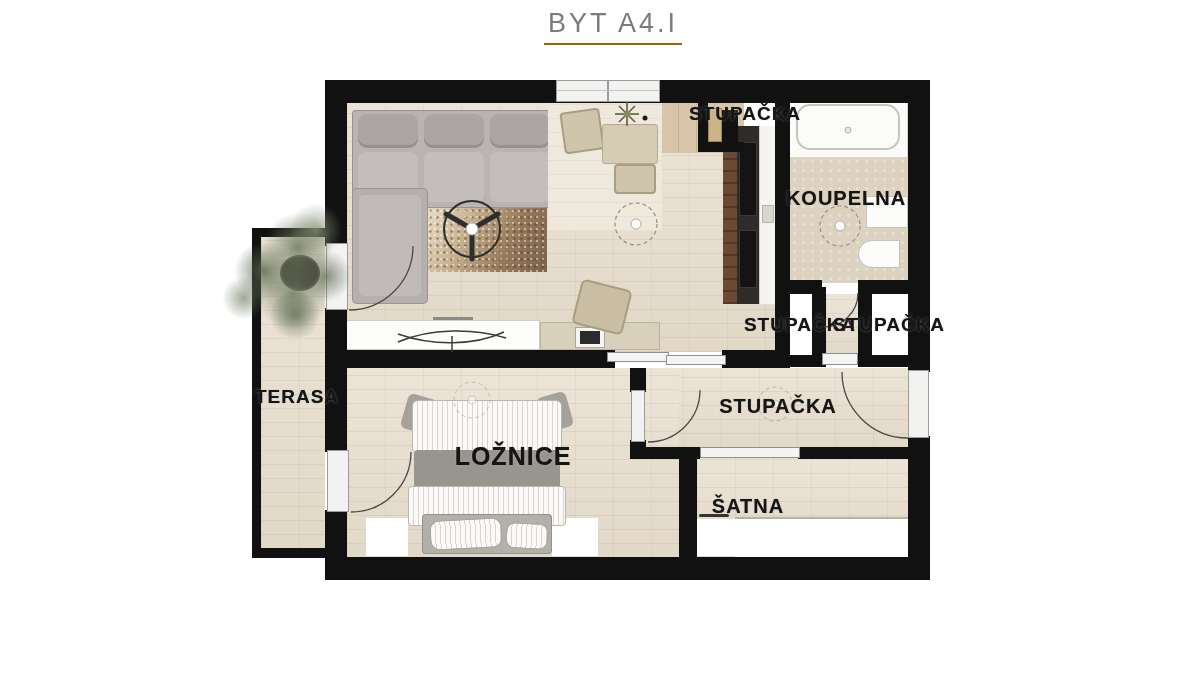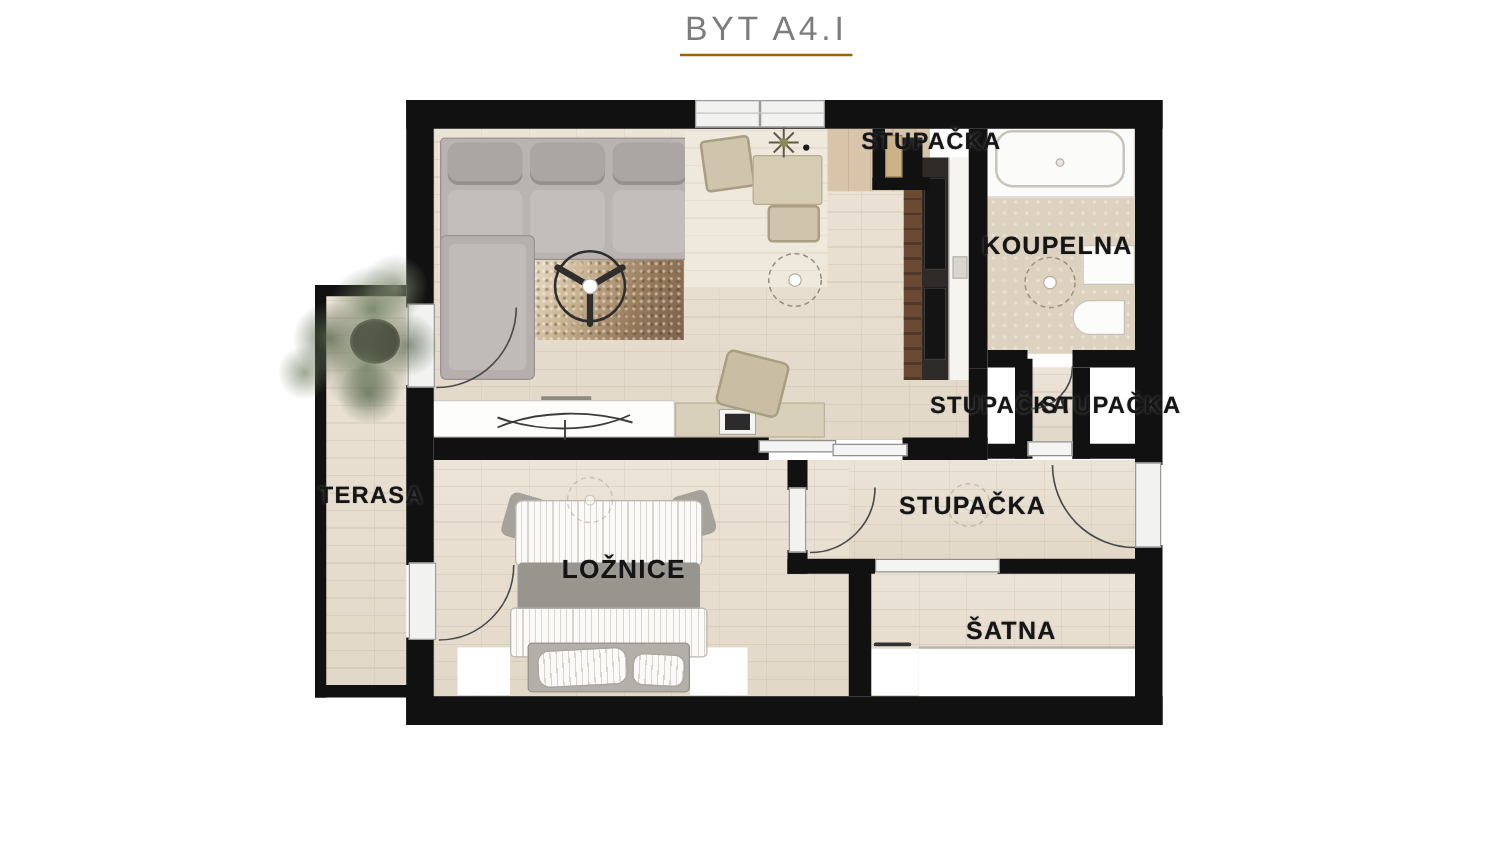--- a/index.html
+++ b/index.html
@@ -206,17 +206,17 @@
     <div class="leaf" style="left:-12px;top:75px;width:42px;height:46px;background:radial-gradient(circle,rgba(107,122,94,0.65),rgba(107,122,94,0) 70%)"></div>
     <div class="leaf" style="left:32px;top:92px;width:56px;height:46px;background:radial-gradient(circle,rgba(87,100,76,0.7),rgba(87,100,76,0) 70%)"></div>
   </div>
 
   <div class="plan-title">BYT A4.I</div>
   <div class="room-label" style="left:846px;top:198px">KOUPELNA</div>
   <div class="room-label" style="left:745px;top:114px;font-size:19px">STUPAČKA</div>
   <div class="room-label" style="left:800px;top:325px;font-size:19px">STUPAČKA</div>
   <div class="room-label" style="left:889px;top:325px;font-size:19px">STUPAČKA</div>
   <div class="room-label" style="left:778px;top:406px">STUPAČKA</div>
-  <div class="room-label" style="left:809px;top:506px">ŠATNA</div>
-  <div class="room-label" style="left:499px;top:456px;font-size:21px">LOŽNICE</div>
+  <div class="room-label" style="left:748px;top:506px">ŠATNA</div>
+  <div class="room-label" style="left:513px;top:456px;font-size:25px">LOŽNICE</div>
   <div class="room-label" style="left:297px;top:397px;font-size:19px">TERASA</div>
 
 </div>
 
 </body></html>

